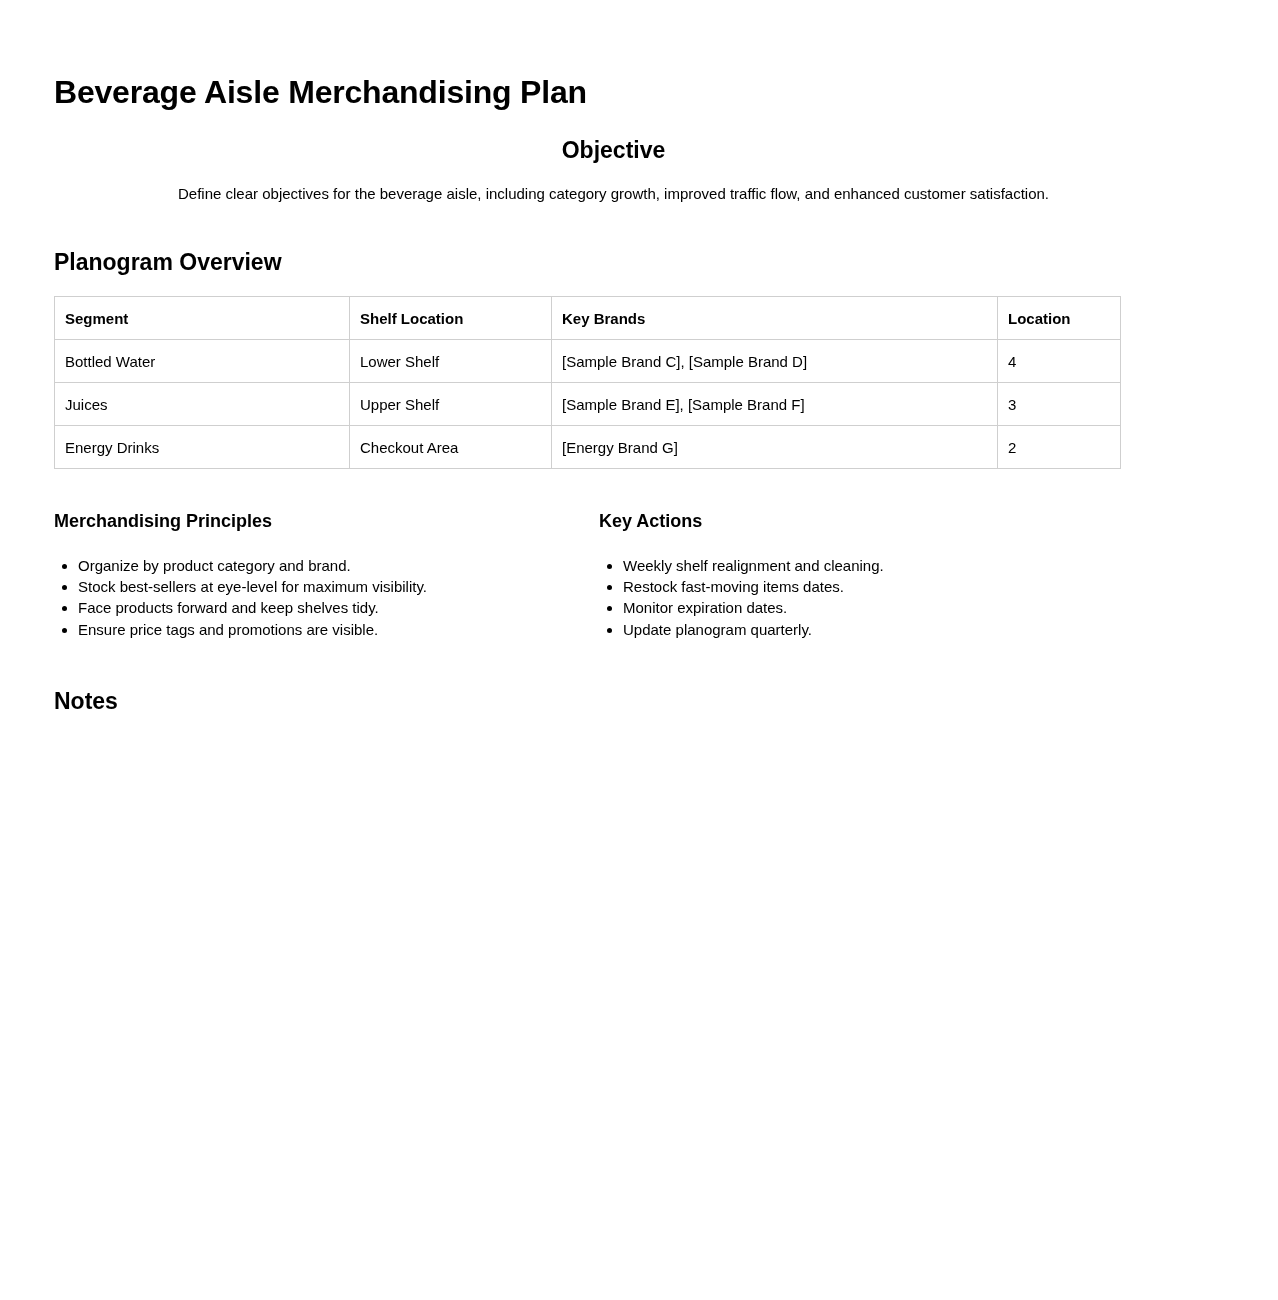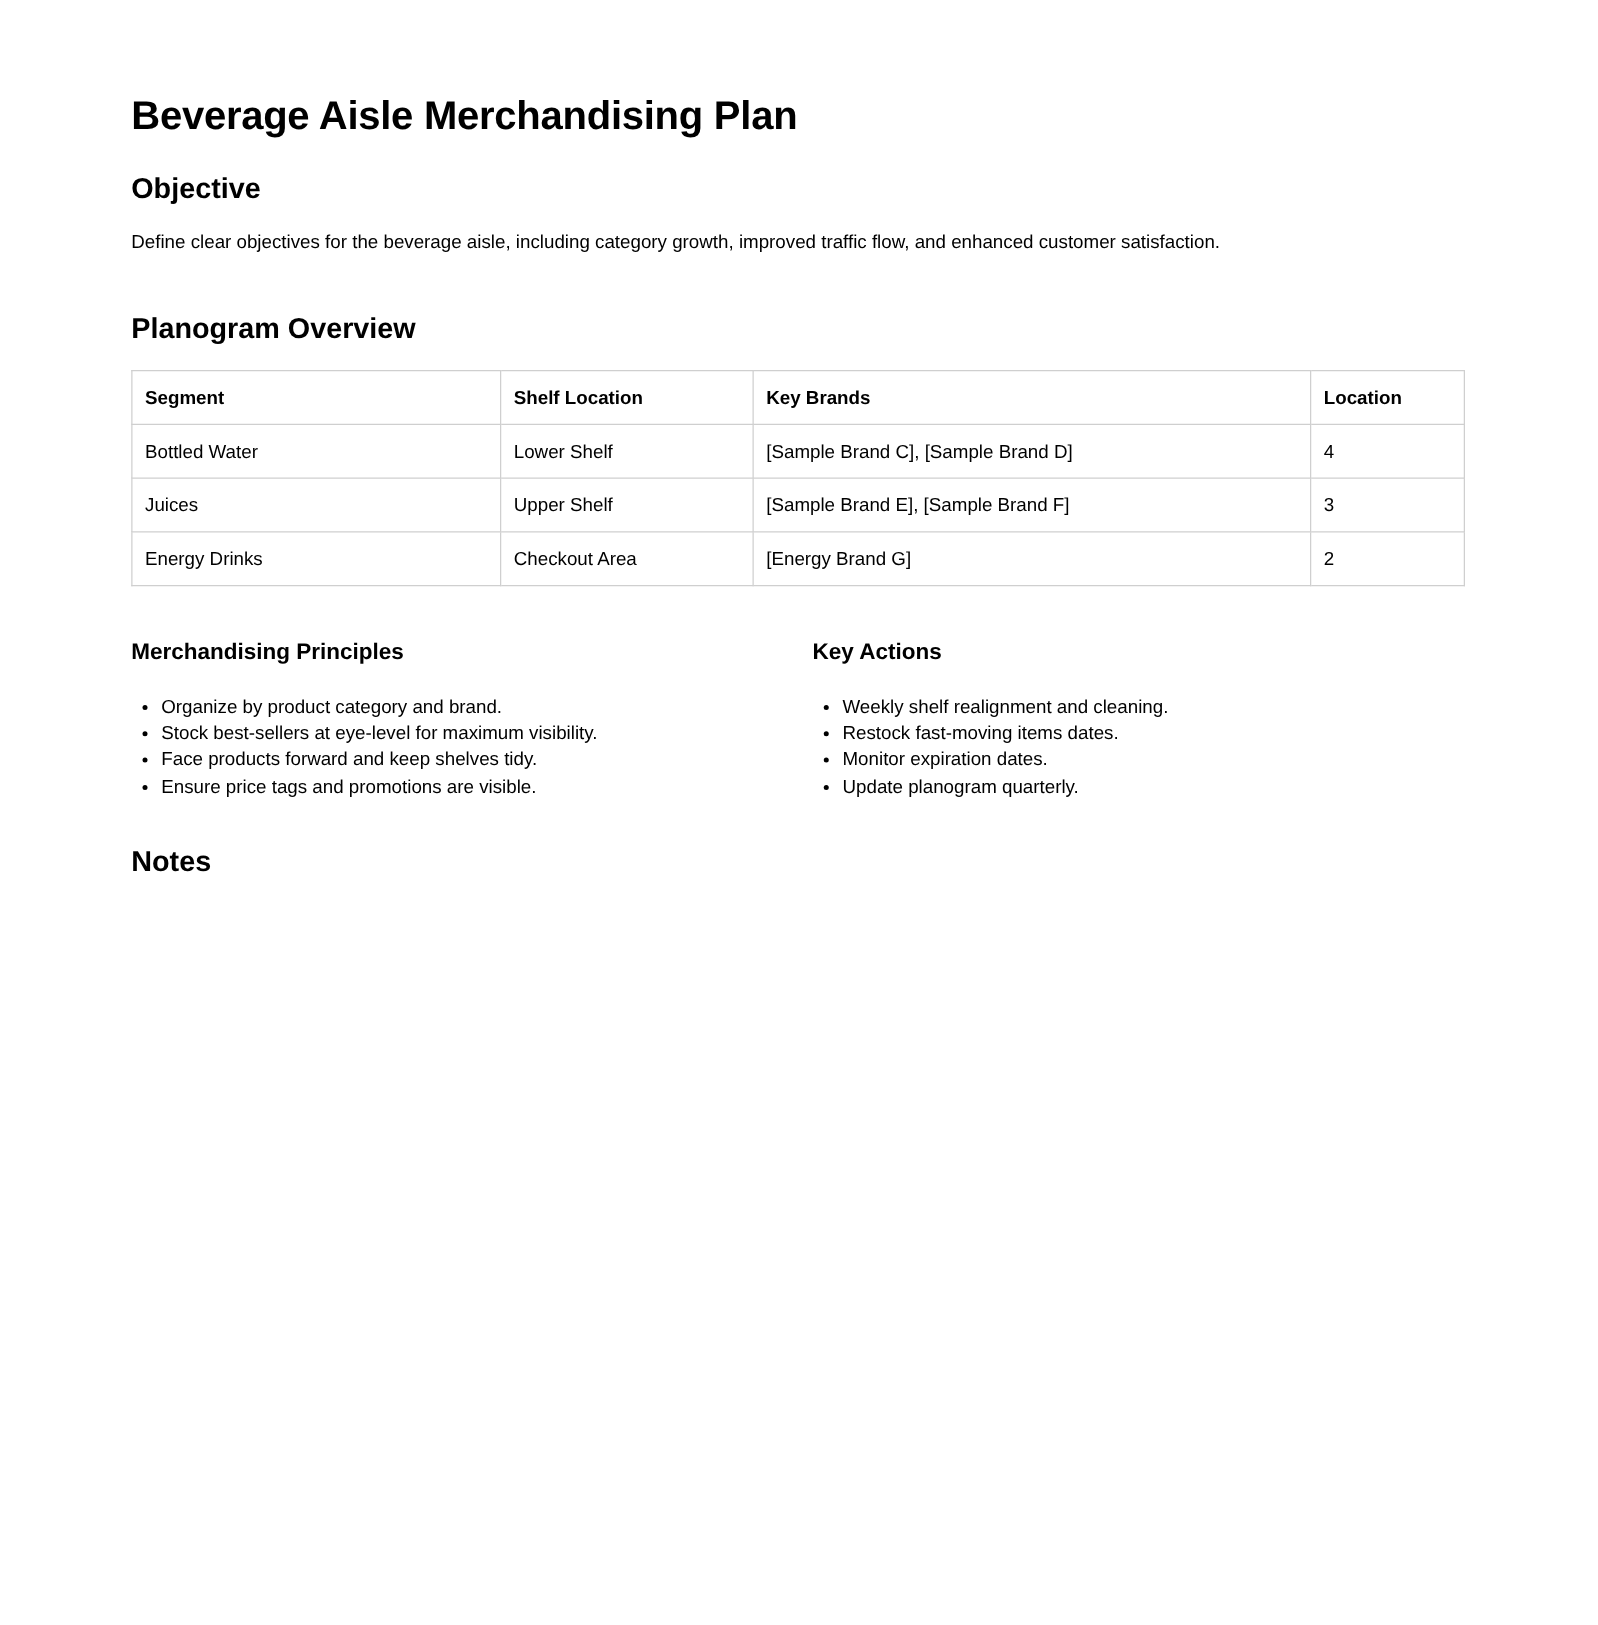--- a/index.html
+++ b/index.html
@@ -9,21 +9,21 @@
     background: #ffffff;
   }
   body {
     width: 1278px;
     min-height: 1300px;
     font-family: "Liberation Sans", sans-serif;
     color: #000000;
     -webkit-font-smoothing: none;
   }
   .page {
-    padding: 74px 105px 0 105px;
+    padding: 74px 105px 0 54px;
     box-sizing: border-box;
     width: 1278px;
   }
   h1.doc-title {
     font-size: 32px;
     font-weight: bold;
     line-height: 1.15;
     margin: 0 0 26px 0;
     letter-spacing: -0.2px;
   }
@@ -37,21 +37,21 @@
     font-size: 18px;
     font-weight: bold;
     line-height: 1.2;
     margin: 0 0 22px 0;
   }
   p.body-text {
     font-size: 15px;
     line-height: 1.35;
     margin: 0;
   }
-  .objective-block { margin-bottom: 44px; }
+  .objective-block { margin-bottom: 44px; text-align: center; }
   .planogram-block { margin-bottom: 40px; }
 
   table.planogram-table {
     border-collapse: collapse;
     width: 1066px;
     table-layout: fixed;
     font-size: 15px;
   }
   table.planogram-table th,
   table.planogram-table td {
@@ -69,21 +69,21 @@
   }
   col.c-segment  { width: 295px; }
   col.c-shelf    { width: 202px; }
   col.c-brands   { width: 446px; }
   col.c-facings  { width: 123px; }
 
   .two-col {
     display: flex;
     gap: 0;
     margin-top: 42px;
-    margin-bottom: 36px;
+    margin-bottom: 48px;
   }
   .col-left  { width: 545px; flex: 0 0 545px; }
   .col-right { width: 520px; flex: 0 0 520px; }
 
   ul.bullets {
     margin: 0;
     padding-left: 24px;
     list-style-type: disc;
   }
   ul.bullets li {

